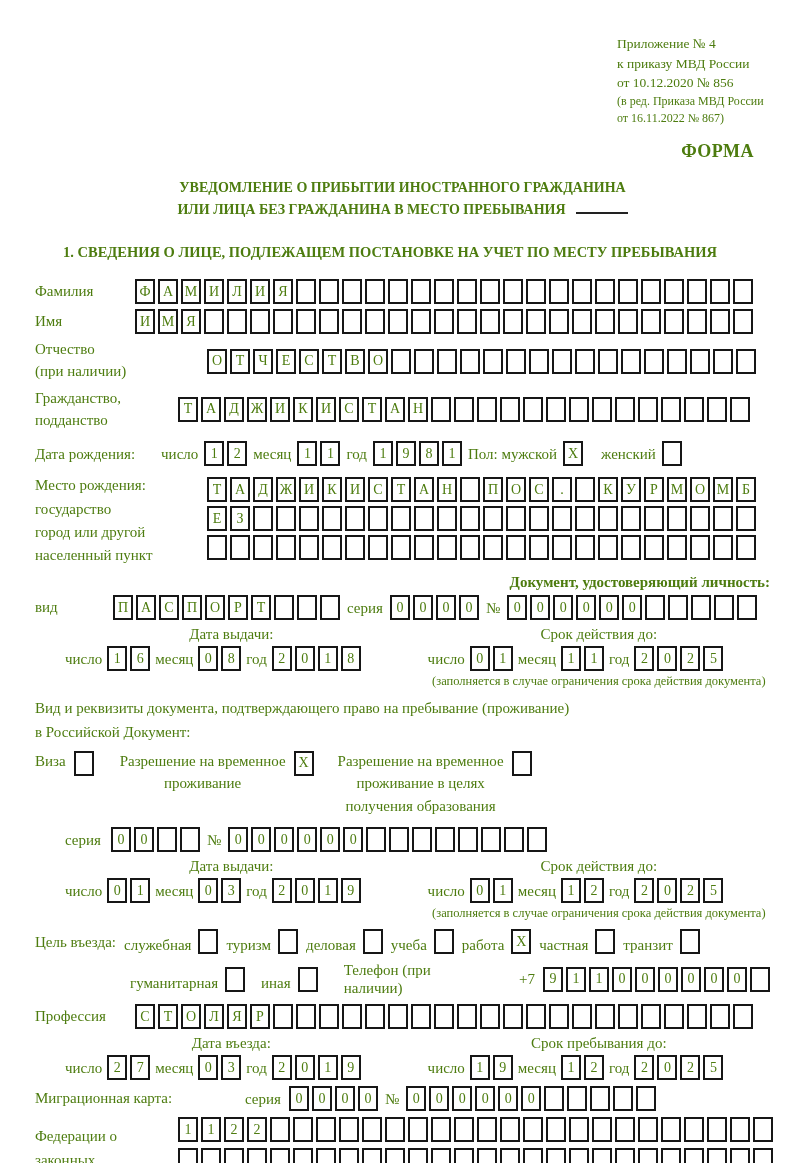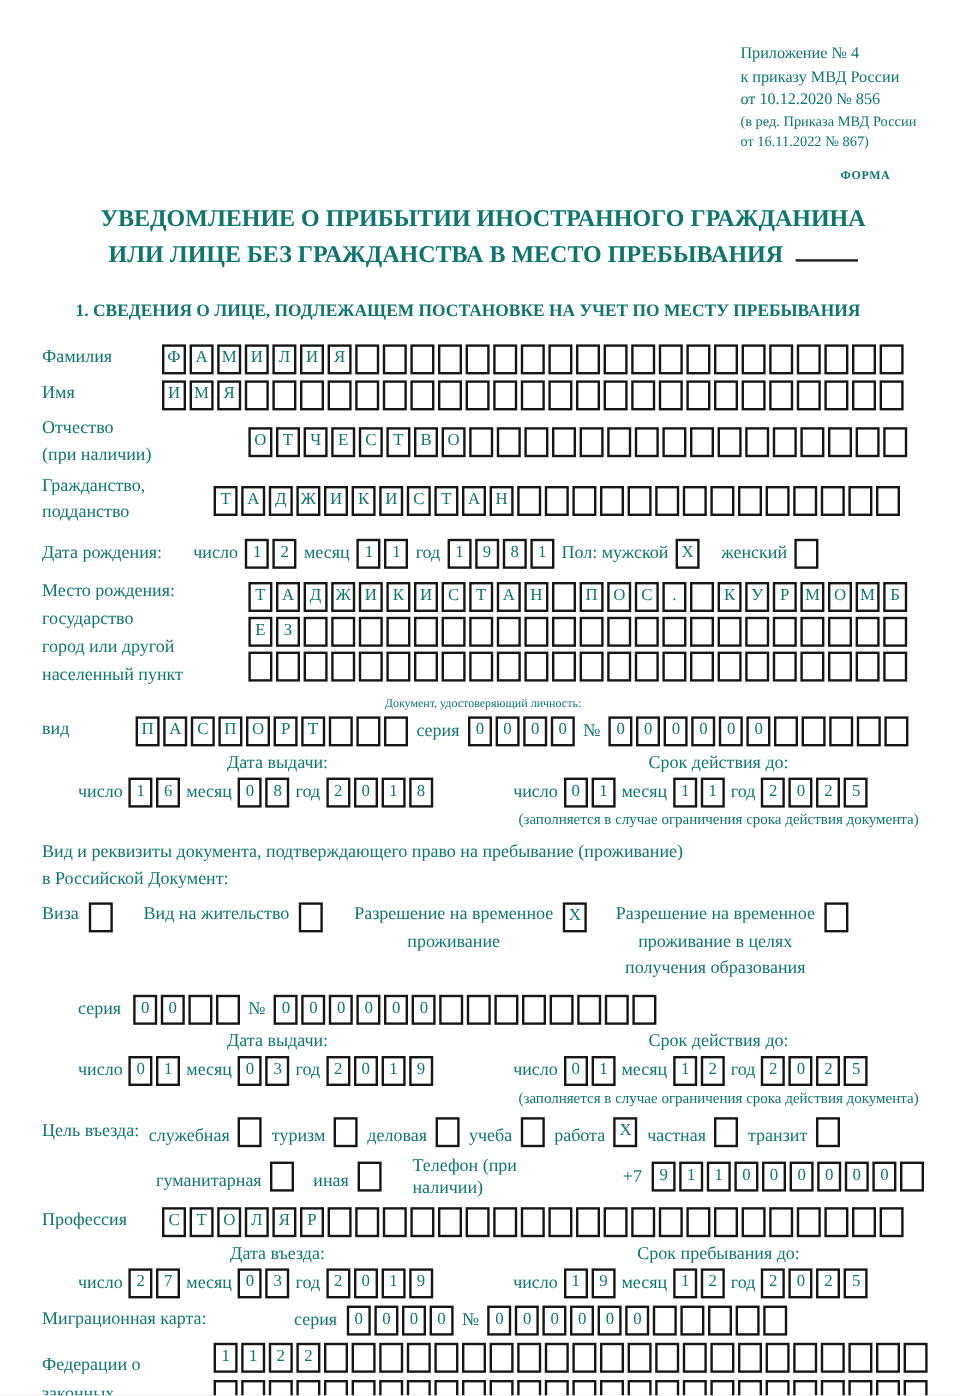--- a/index.html
+++ b/index.html
@@ -1,41 +1,41 @@
 <!DOCTYPE html>
 <html><head>
 <meta charset="utf-8">
 <style>
   html,body{margin:0;padding:0;background:#e8e8e8;}
   .page{
-    width:800px;height:1163px;margin:0 auto;background:#ffffff;color:#0f766e;
+    width:800px;height:1163px;margin:0 auto;background:#ffffff;color:#4d7c0f;
     font-family:"Liberation Serif","DejaVu Serif",serif;
     position:relative;box-sizing:border-box;padding:34px 30px 20px 35px;
     overflow:hidden;line-height:1.2;
   }
   .lawref{margin-left:582px;font-size:13.5px;line-height:1.45;}
   .lawref .amend{font-size:12px;}
-  .forma{font-weight:bold;font-size:10px;text-align:right;margin:14px 28px 0 0;letter-spacing:.5px;}
-  .title{font-weight:bold;font-size:20px;text-align:center;margin-top:14px;line-height:1.5;}
+  .forma{font-weight:bold;font-size:18px;text-align:right;margin:14px 16px 0 0;letter-spacing:.5px;}
+  .title{font-weight:bold;font-size:14px;text-align:center;margin-top:14px;line-height:1.5;}
   .blank{display:inline-block;width:52px;border-bottom:2px solid #222;height:14px;margin-left:10px;}
   .s1head{font-weight:bold;font-size:14.5px;margin:24px 0 18px 28px;}
   .frow{display:flex;align-items:center;font-size:15px;margin-bottom:5px;}
   .flabel{flex:none;line-height:1.45;}
   .w100{width:100px;}
   .w143{width:143px;}
   .w172{width:172px;}
   .cellrow{display:inline-flex;gap:3px;flex:none;align-items:center;}
   .cell{
     width:16px;height:21px;border:2px solid #161616;background:#fff;flex:none;
     display:inline-flex;align-items:center;justify-content:center;
     font-size:14px;font-family:"Liberation Serif","DejaVu Serif",serif;
   }
   .stackrows .cellrow{margin-bottom:4px;display:flex;}
   .midlab{margin:0 7px;flex:none;}
-  .dochead{font-weight:normal;font-size:10px;text-align:center;margin:6px 0 4px 0;}
+  .dochead{font-weight:bold;font-size:15px;text-align:right;margin:6px 0 4px 0;}
   .daterow{display:flex;margin:4px 0 2px 30px;}
   .dgroup{text-align:center;}
   .dgroup.left{width:340px;}
   .dgroup.right{width:350px;margin-left:30px;}
   .dhead{font-size:15px;margin-bottom:3px;}
   .dline{display:flex;align-items:center;gap:5px;font-size:15px;justify-content:flex-start;}
   .dnote{font-size:12.5px;margin-top:3px;white-space:nowrap;}
   .intro{font-size:15px;margin:8px 0 2px 0;line-height:1.55;}
   .options-row{display:flex;align-items:flex-start;margin:6px 0 10px 0;font-size:15px;}
   .opt{display:flex;align-items:flex-start;margin-right:14px;}
@@ -57,21 +57,21 @@
     <div>от 10.12.2020 № 856</div>
     <div class="amend">(в ред. Приказа МВД России</div>
     <div class="amend">от 16.11.2022 № 867)</div>
   </div>
 
   <div class="forma">ФОРМА</div>
 
   <div class="title">
     <div>УВЕДОМЛЕНИЕ О ПРИБЫТИИ ИНОСТРАННОГО ГРАЖДАНИНА</div>
     <div>
-      <span>ИЛИ ЛИЦЕ БЕЗ ГРАЖДАНСТВА В МЕСТО ПРЕБЫВАНИЯ</span><span class="blank"></span>
+      <span>ИЛИ ЛИЦА БЕЗ ГРАЖДАНИНА В МЕСТО ПРЕБЫВАНИЯ</span><span class="blank"></span>
     </div>
   </div>
 
   <div class="s1head">1. СВЕДЕНИЯ О ЛИЦЕ, ПОДЛЕЖАЩЕМ ПОСТАНОВКЕ НА УЧЕТ ПО МЕСТУ ПРЕБЫВАНИЯ</div>
 
   <div class="frow">
     <span class="flabel w100">Фамилия</span>
     <span class="cellrow">
         <span class="cell">Ф</span>
         <span class="cell">А</span>
@@ -416,26 +416,20 @@
   </div>
 
   <div class="options-row">
     <span class="opt">
       <span class="optlines"><span>Виза</span></span>
       <span class="cellrow">
           <span class="cell"></span>
         </span>
     </span>
     <span class="opt" style="margin-left:12px;">
-      <span class="optlines"><span>Вид на жительство</span></span>
-      <span class="cellrow">
-          <span class="cell"></span>
-        </span>
-    </span>
-    <span class="opt" style="margin-left:12px;">
       <span class="optlines">
         <span style="display:block">Разрешение на временное</span>
         <span style="display:block">проживание</span>
       </span>
       <span class="cellrow">
           <span class="cell">X</span>
         </span>
     </span>
     <span class="opt" style="margin-left:10px;margin-right:0;">
       <span class="optlines">

